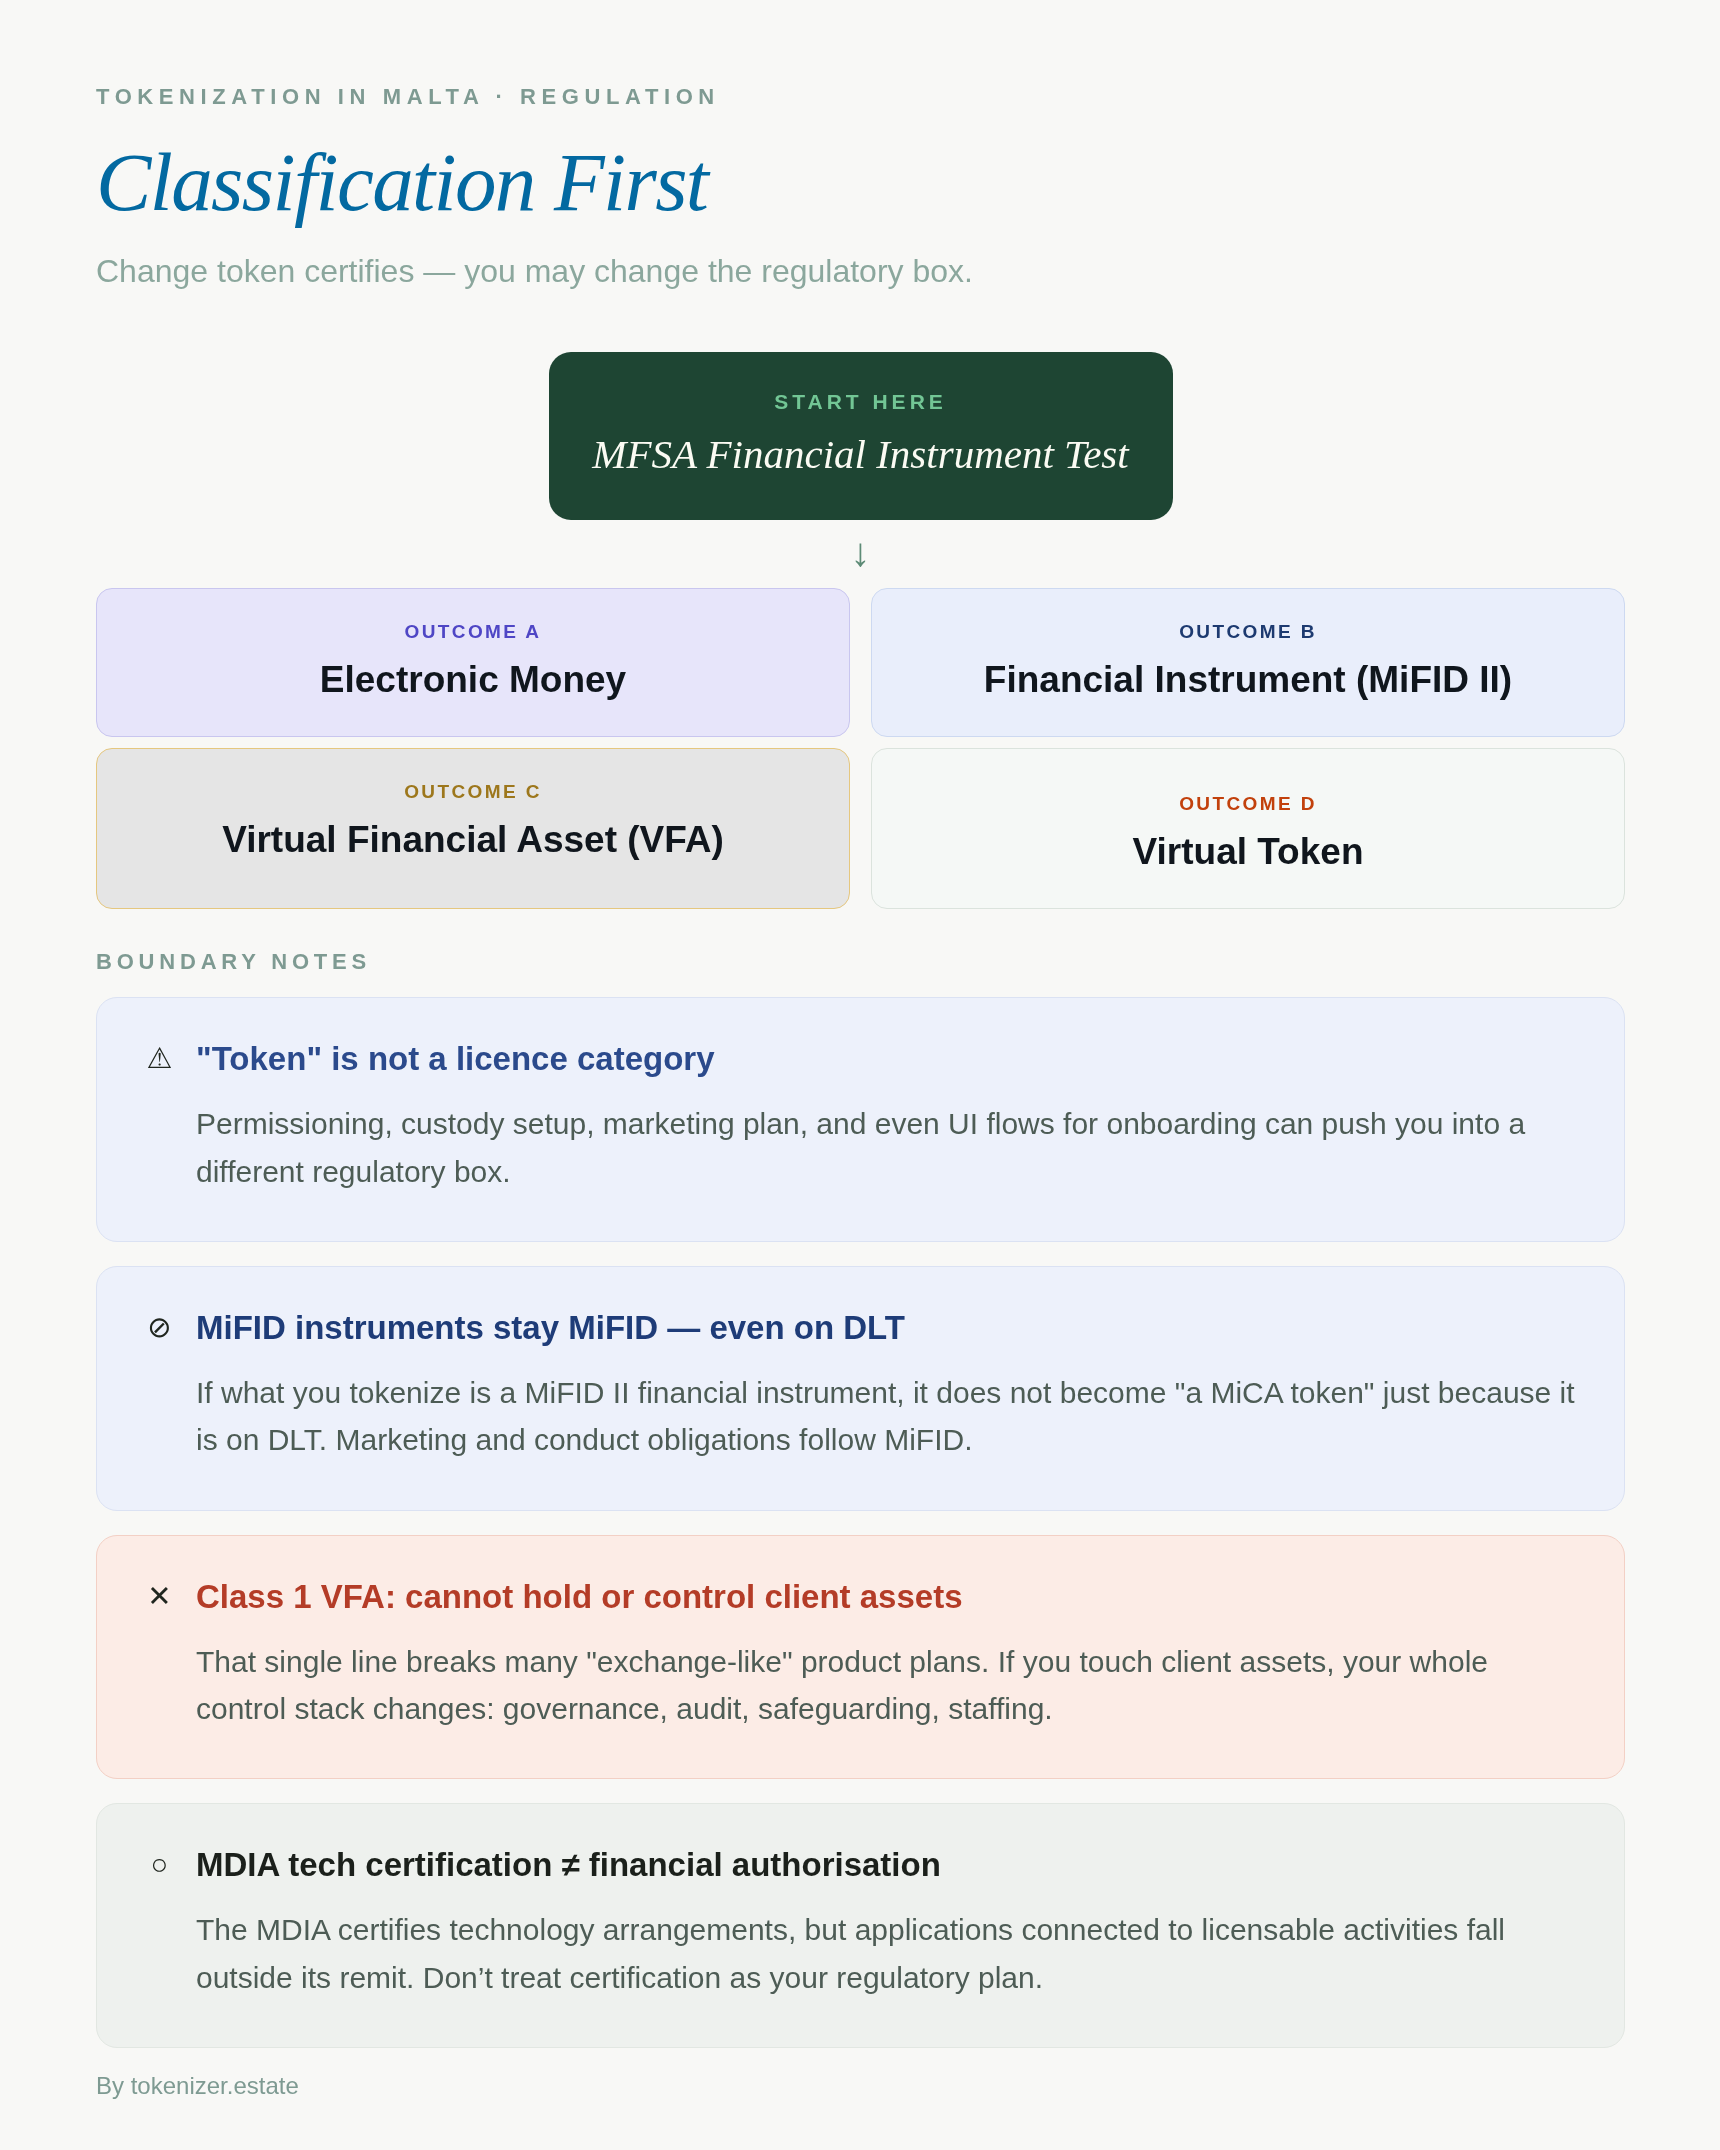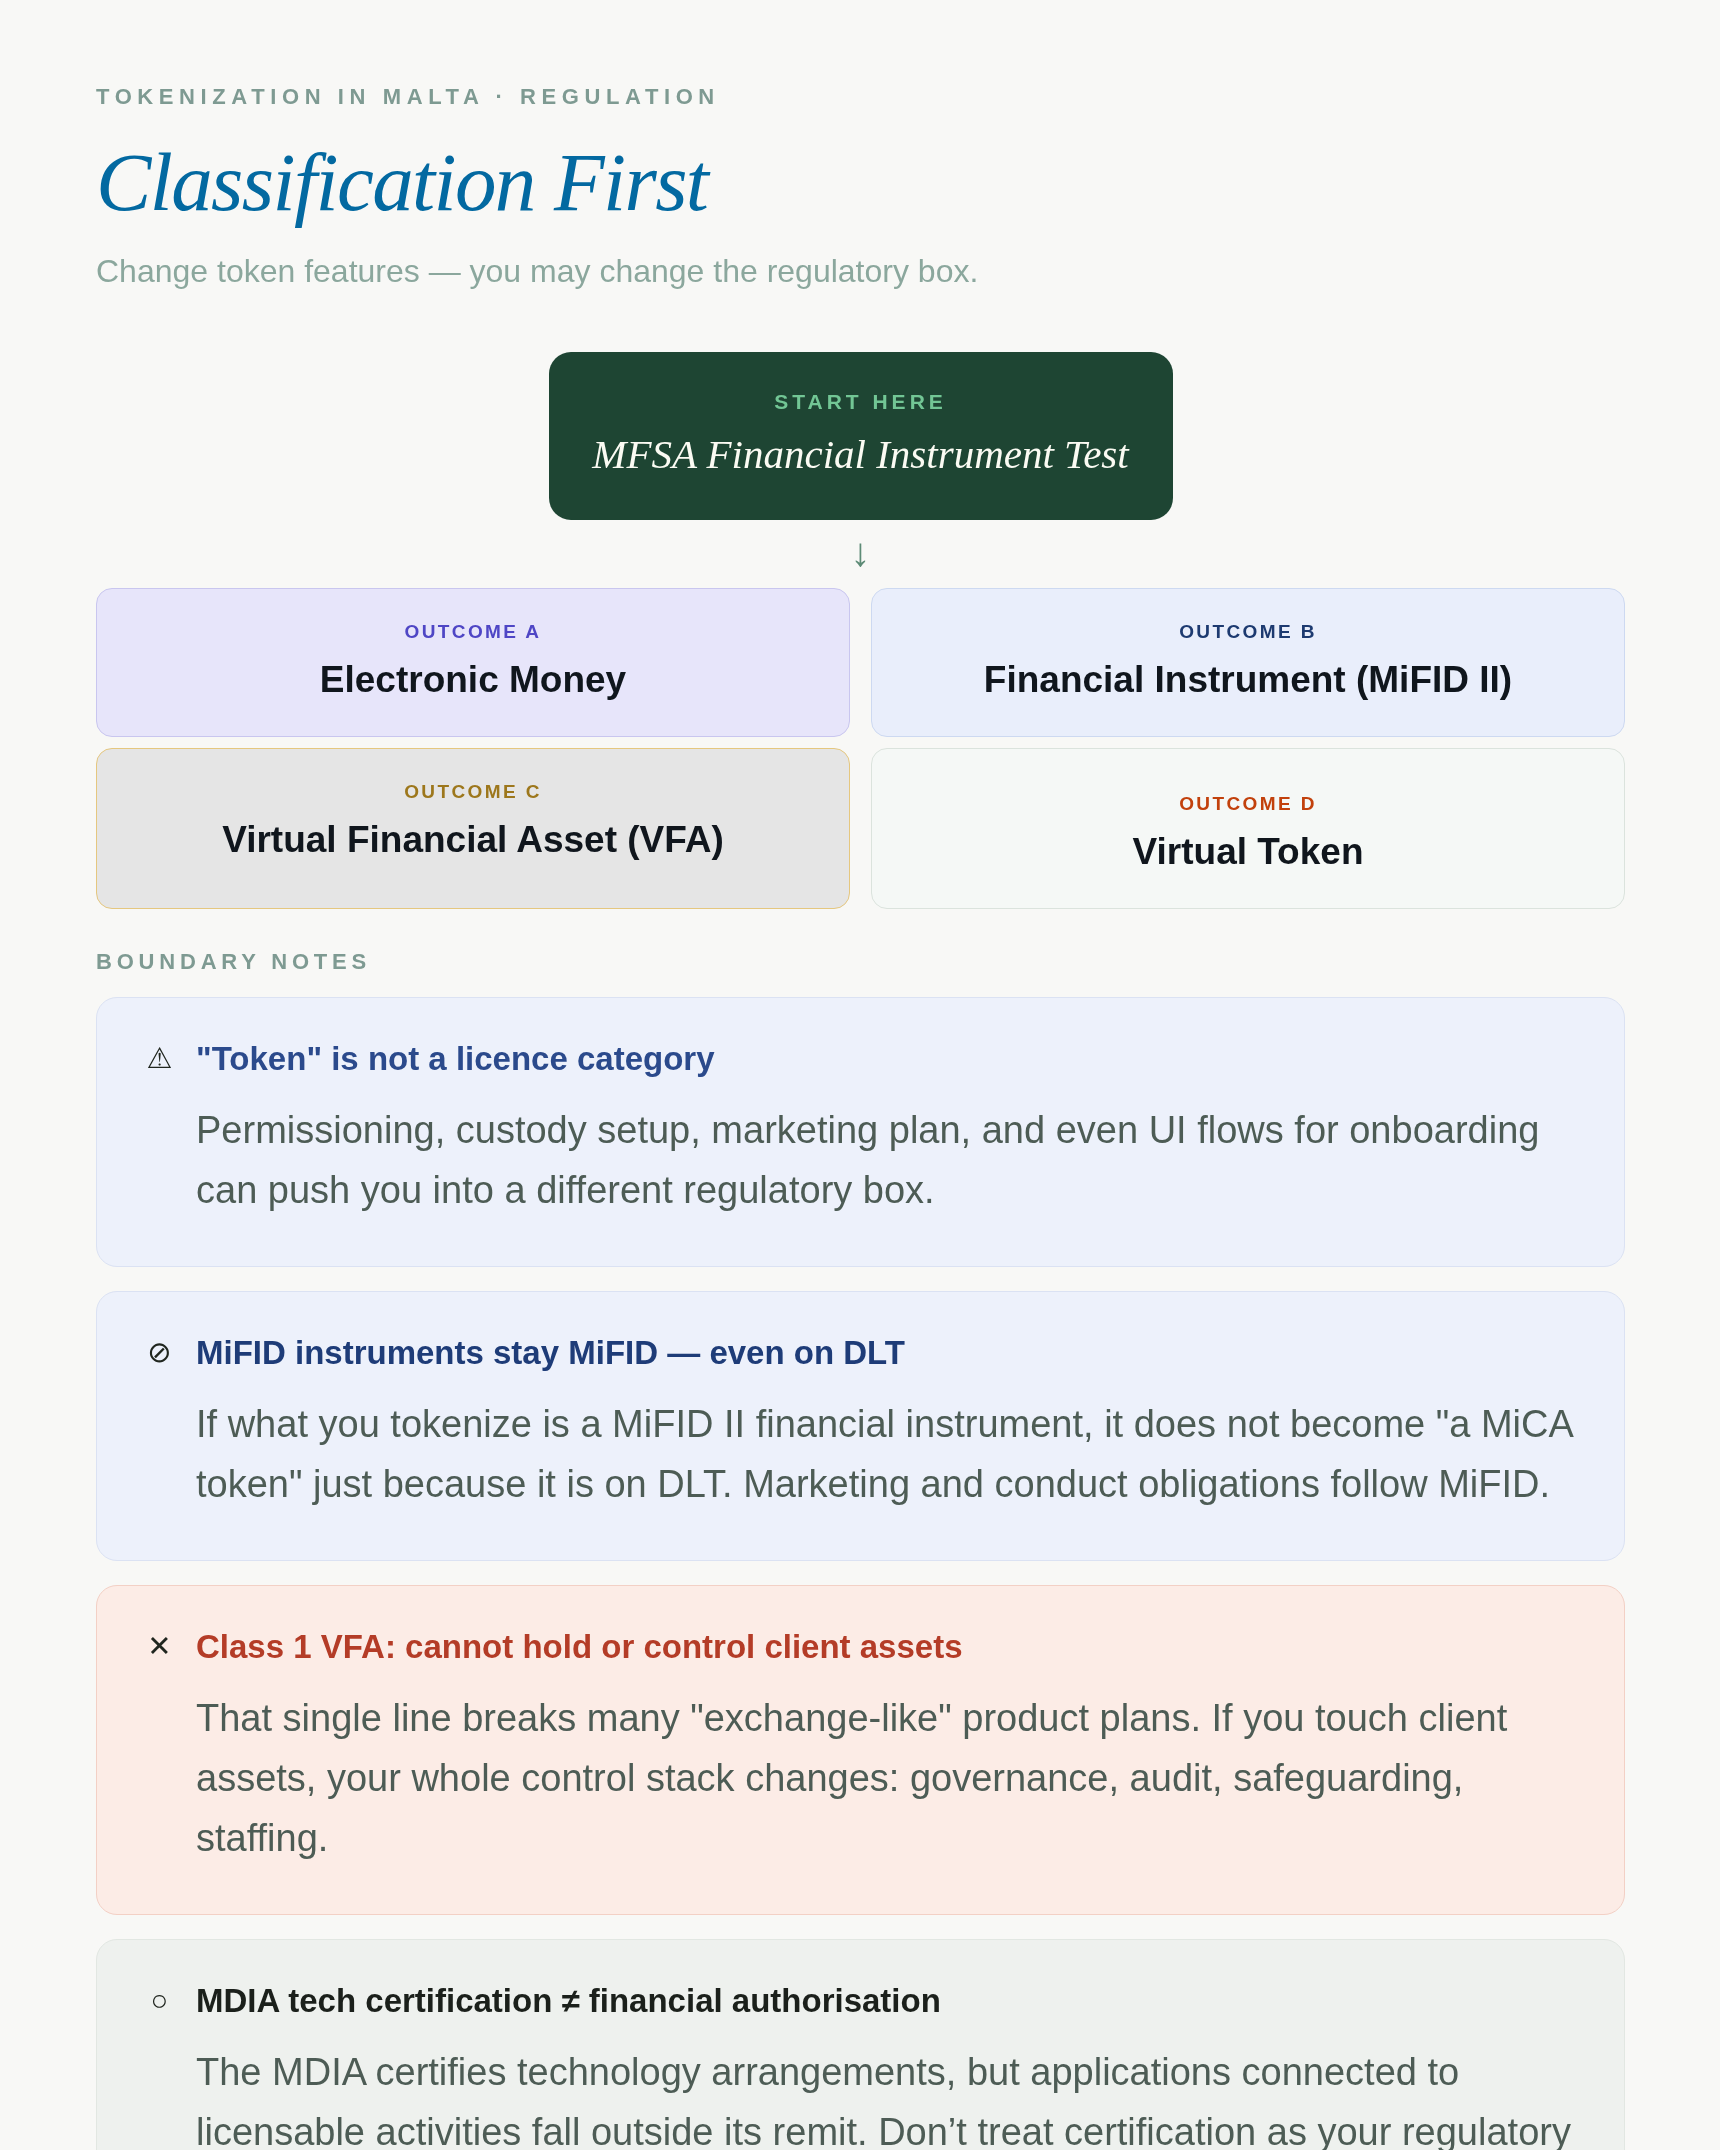--- a/index.html
+++ b/index.html
@@ -74,41 +74,41 @@
     border-radius: 21px; border: 1.6px solid transparent;
     padding: 40px 45px 46px; margin-bottom: 24px;
   }
   .note-head { display: flex; align-items: flex-start; gap: 19px; }
   .note-icon {
     font-size: 29px; line-height: 1.4; width: 35px; flex: none; color: #20261f;
     text-align: center;
   }
   .note-title { font-size: 33px; font-weight: 700; line-height: 1.3; }
   .note-body {
-    margin: 19px 0 0 54px; font-size: 38px; line-height: 1.58; color: #4d5c55;
+    margin: 19px 0 0 54px; font-size: 30px; line-height: 1.58; color: #4d5c55;
     max-width: 1426px;
   }
   .note-blue { background: #edf1fb; border-color: #dbe2f3; }
   .note-red  { background: #fcece6; border-color: #f3d0c5; }
   .note-gray { background: #eef1ee; border-color: #e2e7e2; }
   .t-blue { color: #2b4a8c; }
   .t-navy { color: #1e3c78; }
   .t-red  { color: #b43c27; }
   .t-dark { color: #1b201b; }
 
   .footer-credit { margin-top: 14.3px; font-size: 24px; color: #7e9a92; }
 </style>
 </head>
 <body>
 
 <div class="page">
 
   <div class="eyebrow">TOKENIZATION IN MALTA · REGULATION</div>
   <h1 class="page-title">Classification First</h1>
-  <div class="subtitle">Change token features — you may change the regulatory box.</div>
+  <div class="subtitle">Change token certifies — you may change the regulatory box.</div>
 
   <div class="start-card">
     <div class="start-kicker">START HERE</div>
     <div class="start-title">MFSA Financial Instrument Test</div>
   </div>
 
   <div class="flow-arrow">↓</div>
 
   <div class="outcome-grid">
     <div class="outcome-card outcome-a">

